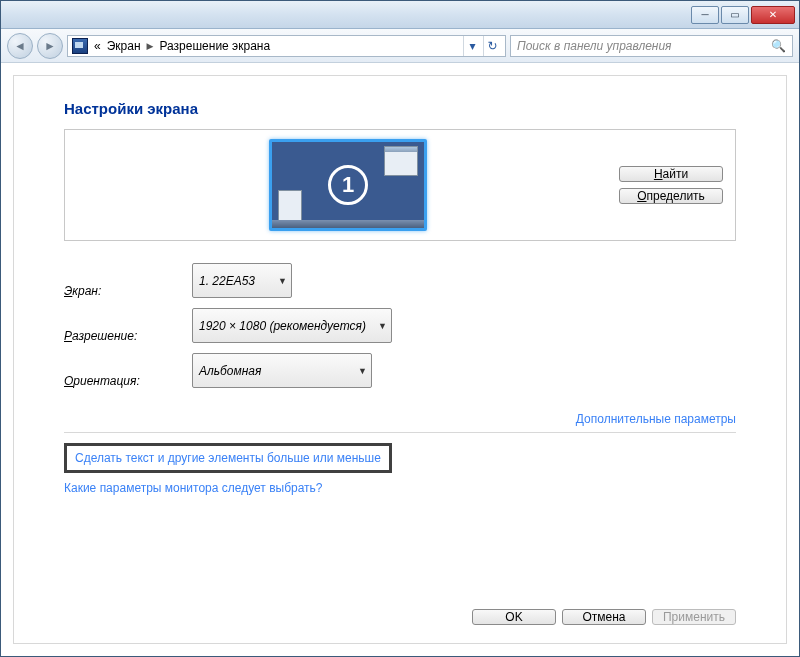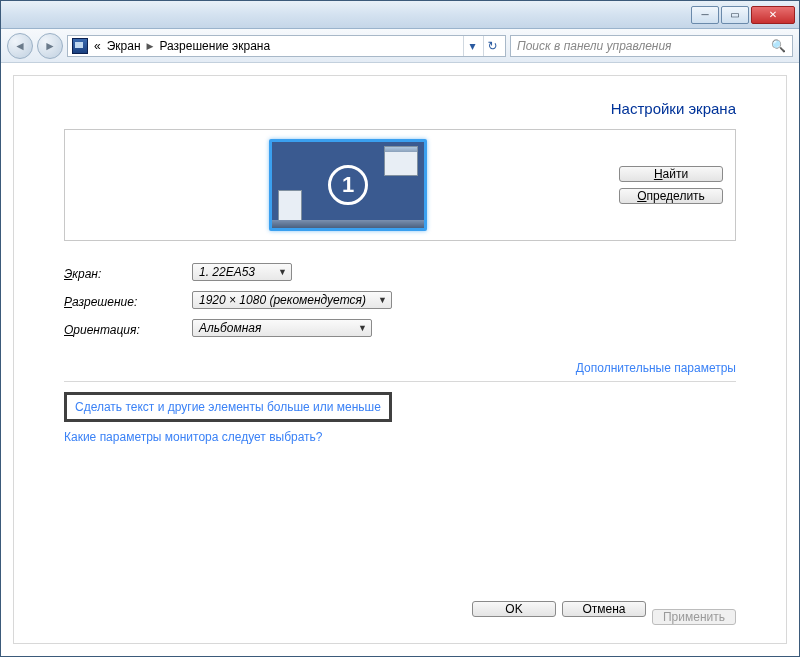--- a/index.html
+++ b/index.html
@@ -110,23 +110,22 @@
   .inner {
     flex: 1;
     border: 1px solid #d8d8d8;
     background: #fff;
     padding: 24px 50px 18px 50px;
     display: flex; flex-direction: column;
   }
   .page-title {
     color: #003399;
     font-size: 15px;
-    font-weight: normal;
+    font-weight: bold;
     margin-bottom: 12px;
-    text-align: right;
   }
   .monitor-panel {
     border: 1px solid #c8c8c8;
     height: 112px;
     display: flex;
     align-items: center;
     padding: 8px 12px;
   }
   .monitor-area {
     flex: 1;
@@ -184,33 +183,32 @@
     border: 1px solid #8a8a8a;
     border-radius: 3px;
     font-size: 12px;
     padding: 0 10px;
     cursor: default;
   }
   .btn:disabled {
     color: #9a9a9a;
     border-color: #bcbcbc;
     background: #f0f0f0;
-    margin-top: 8px;
   }
   .underline-first::first-letter { text-decoration: underline; }
   .form-rows { margin-top: 22px; }
   .form-row {
     display: flex; align-items: flex-end;
     margin-bottom: 10px;
     font-style: italic;
   }
   .form-label { width: 128px; }
   .form-label .ul { text-decoration: underline; }
   .dropdown {
-    height: 18px;
+    height: 35px;
     background: linear-gradient(to bottom,#fafafa,#e8e8e8);
     border: 1px solid #8a8a8a;
     border-radius: 2px;
     display: flex; align-items: center; justify-content: space-between;
     padding: 0 4px 0 6px;
     font-size: 12px;
   }
   .dropdown .arrow { font-size: 9px; color: #333; margin-left: 6px; }
   .dd1 { width: 100px; }
   .dd2 { width: 200px; }

